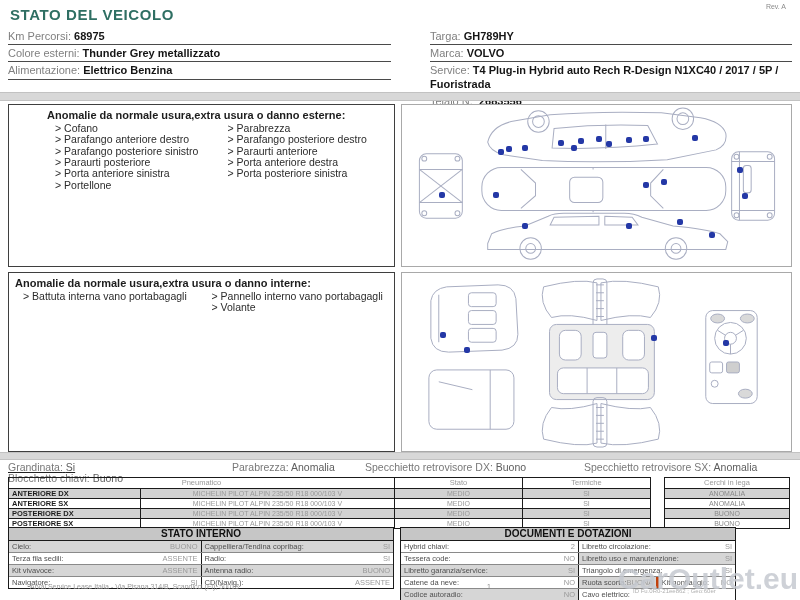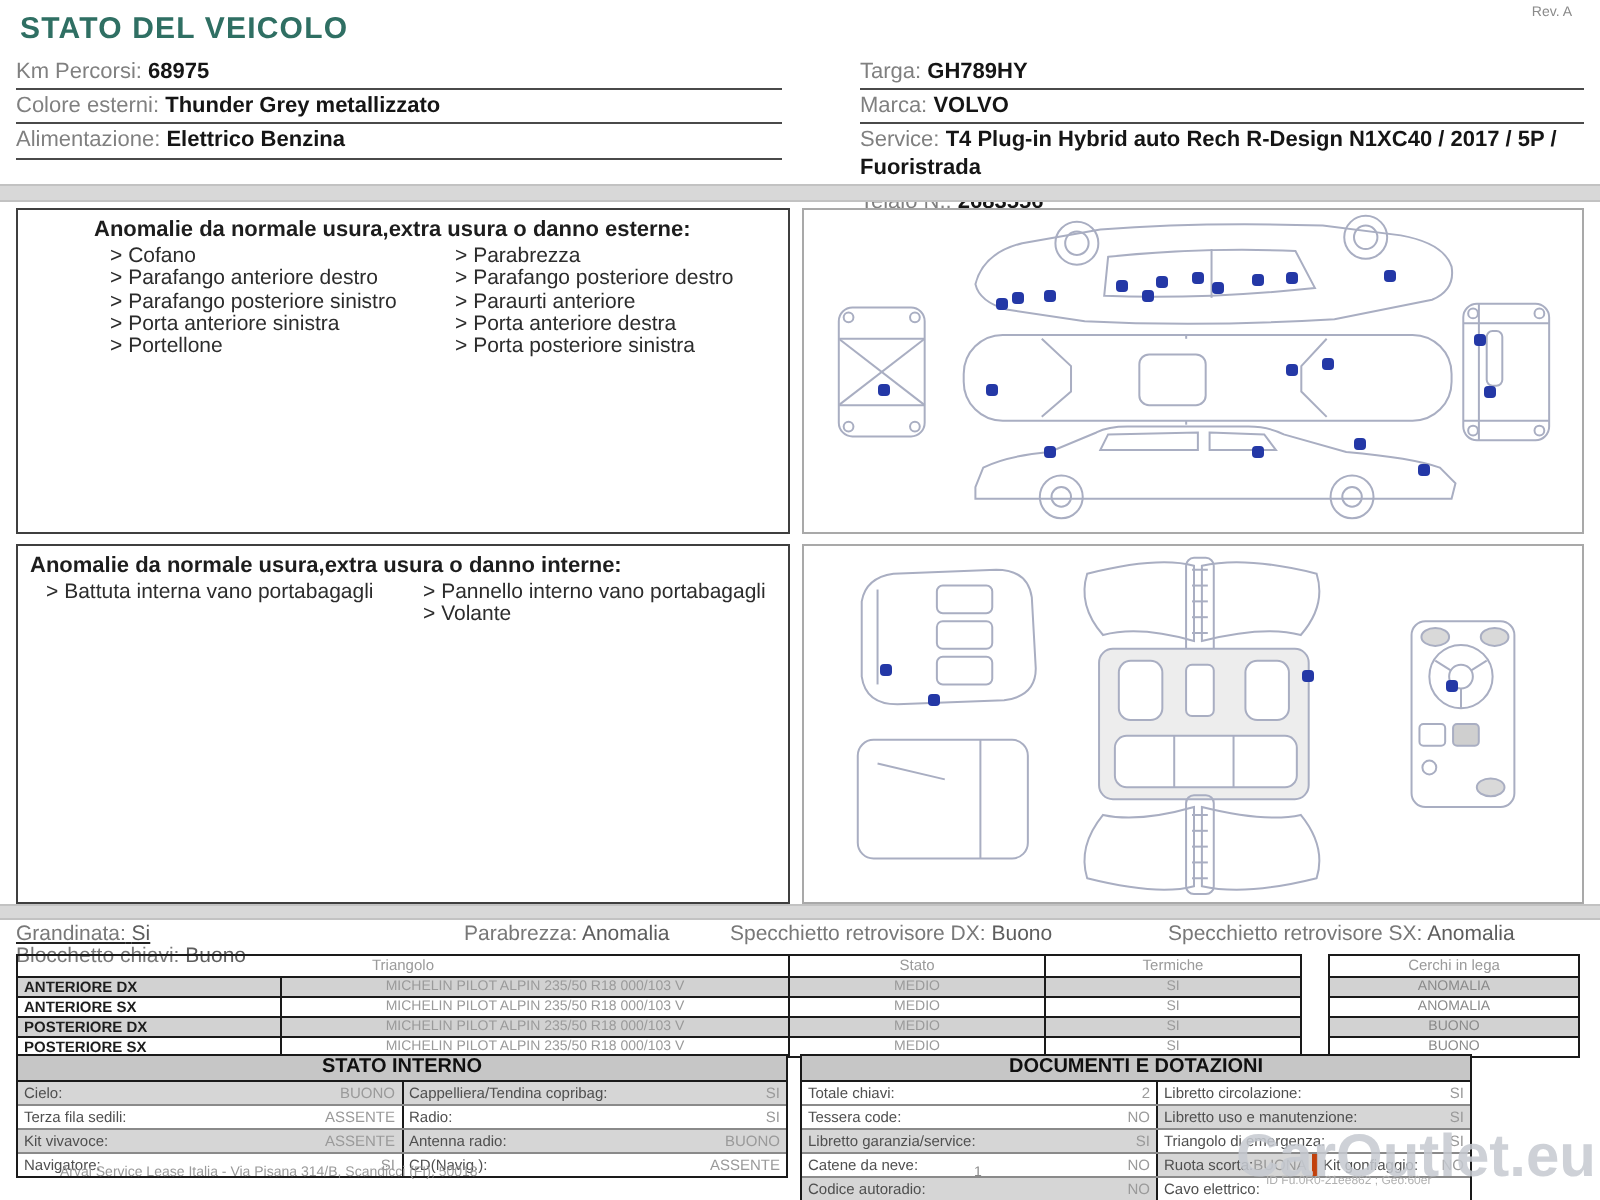--- a/index.html
+++ b/index.html
@@ -108,20 +108,21 @@
   <div class="band band1"></div>
 
   <div class="anom-box b1">
     <div class="anom-title">Anomalie da normale usura,extra usura o danno esterne:</div>
     <div class="anom-cols">
       <div class="anom-col">
           <ul>
         <li>Cofano</li>
         <li>Parafango anteriore destro</li>
         <li>Parafango posteriore sinistro</li>
+        <li>Paraurti posteriore</li>
         <li>Porta anteriore sinistra</li>
         <li>Portellone</li>
       </ul>
         </div>
       <div class="anom-col">
           <ul>
         <li>Parabrezza</li>
         <li>Parafango posteriore destro</li>
         <li>Paraurti anteriore</li>
         <li>Porta anteriore destra</li>
@@ -297,21 +298,21 @@
     <span class="pair sp0"><span class="slabel">Grandinata:</span> <span class="svalue">Si</span></span>
     <span class="pair sp1"><span class="slabel">Parabrezza:</span> <span class="svalue">Anomalia</span></span>
     <span class="pair sp2"><span class="slabel">Specchietto retrovisore DX:</span> <span class="svalue">Buono</span></span>
     <span class="pair sp3"><span class="slabel">Specchietto retrovisore SX:</span> <span class="svalue">Anomalia</span></span>
     <span class="pair sp4"><span class="slabel">Blocchetto chiavi:</span> <span class="svalue">Buono</span></span>
   </div>
 
   <div class="tyre-wrap">
     <div class="tyre-main">
       <div class="t-hrow">
-        <div>Triangolo</div>
+        <div>Pneumatico</div>
         <div>Stato</div>
         <div>Termiche</div>
       </div>
       <div class="t-row">
         <div class="pos">ANTERIORE DX</div>
           <div>MICHELIN PILOT ALPIN 235/50 R18 000/103 V</div>
           <div>MEDIO</div>
           <div>SI</div>
       </div>
       <div class="t-row">
@@ -383,21 +384,21 @@
           <span class="blabel">CD(Navig.):</span>
           <span class="bvalue">ASSENTE</span>
         </div>
     </div>
   </div>
 
   <div class="bt bt-right">
     <div class="bt-header">DOCUMENTI E DOTAZIONI</div>
     <div class="bt-row">
       <div class="half lft">
-          <span class="blabel">Totale chiavi:</span>
+          <span class="blabel">Hybrid chiavi:</span>
           <span class="bvalue">2</span>
         </div>
       <div class="half rgt">
           <span class="blabel">Libretto circolazione:</span>
           <span class="bvalue">SI</span>
         </div>
     </div>
     <div class="bt-row">
       <div class="half lft">
           <span class="blabel">Tessera code:</span>

